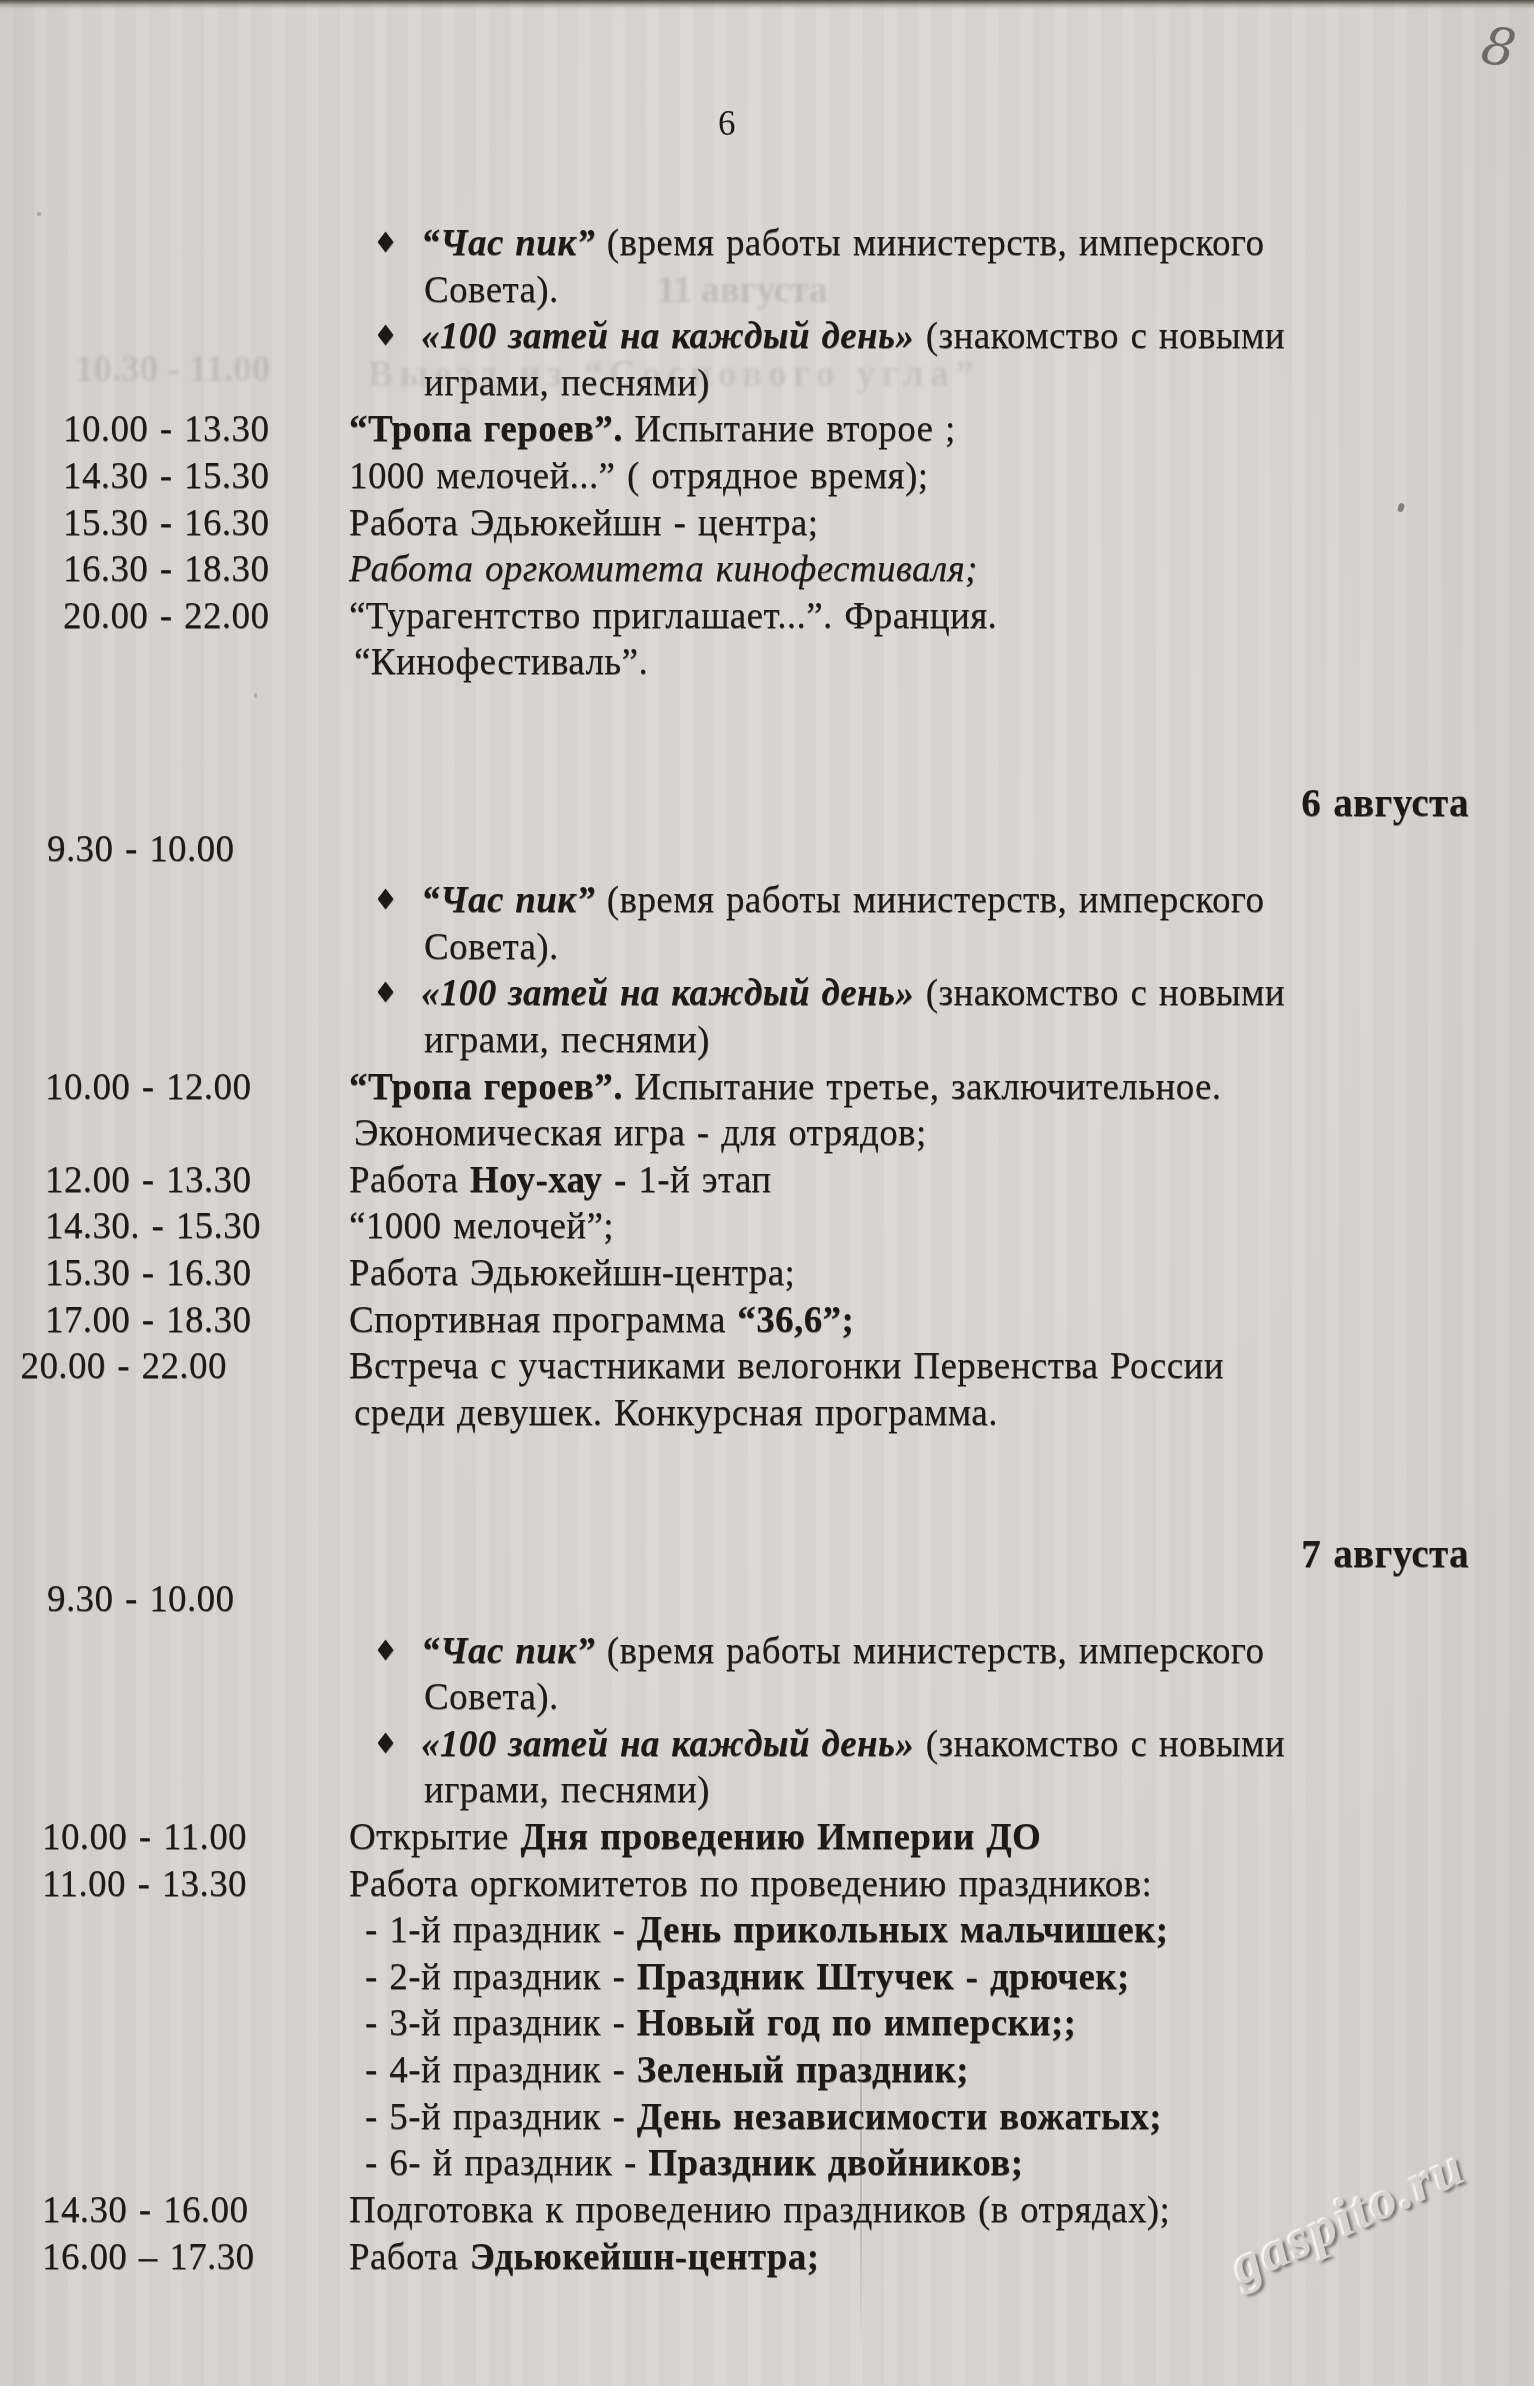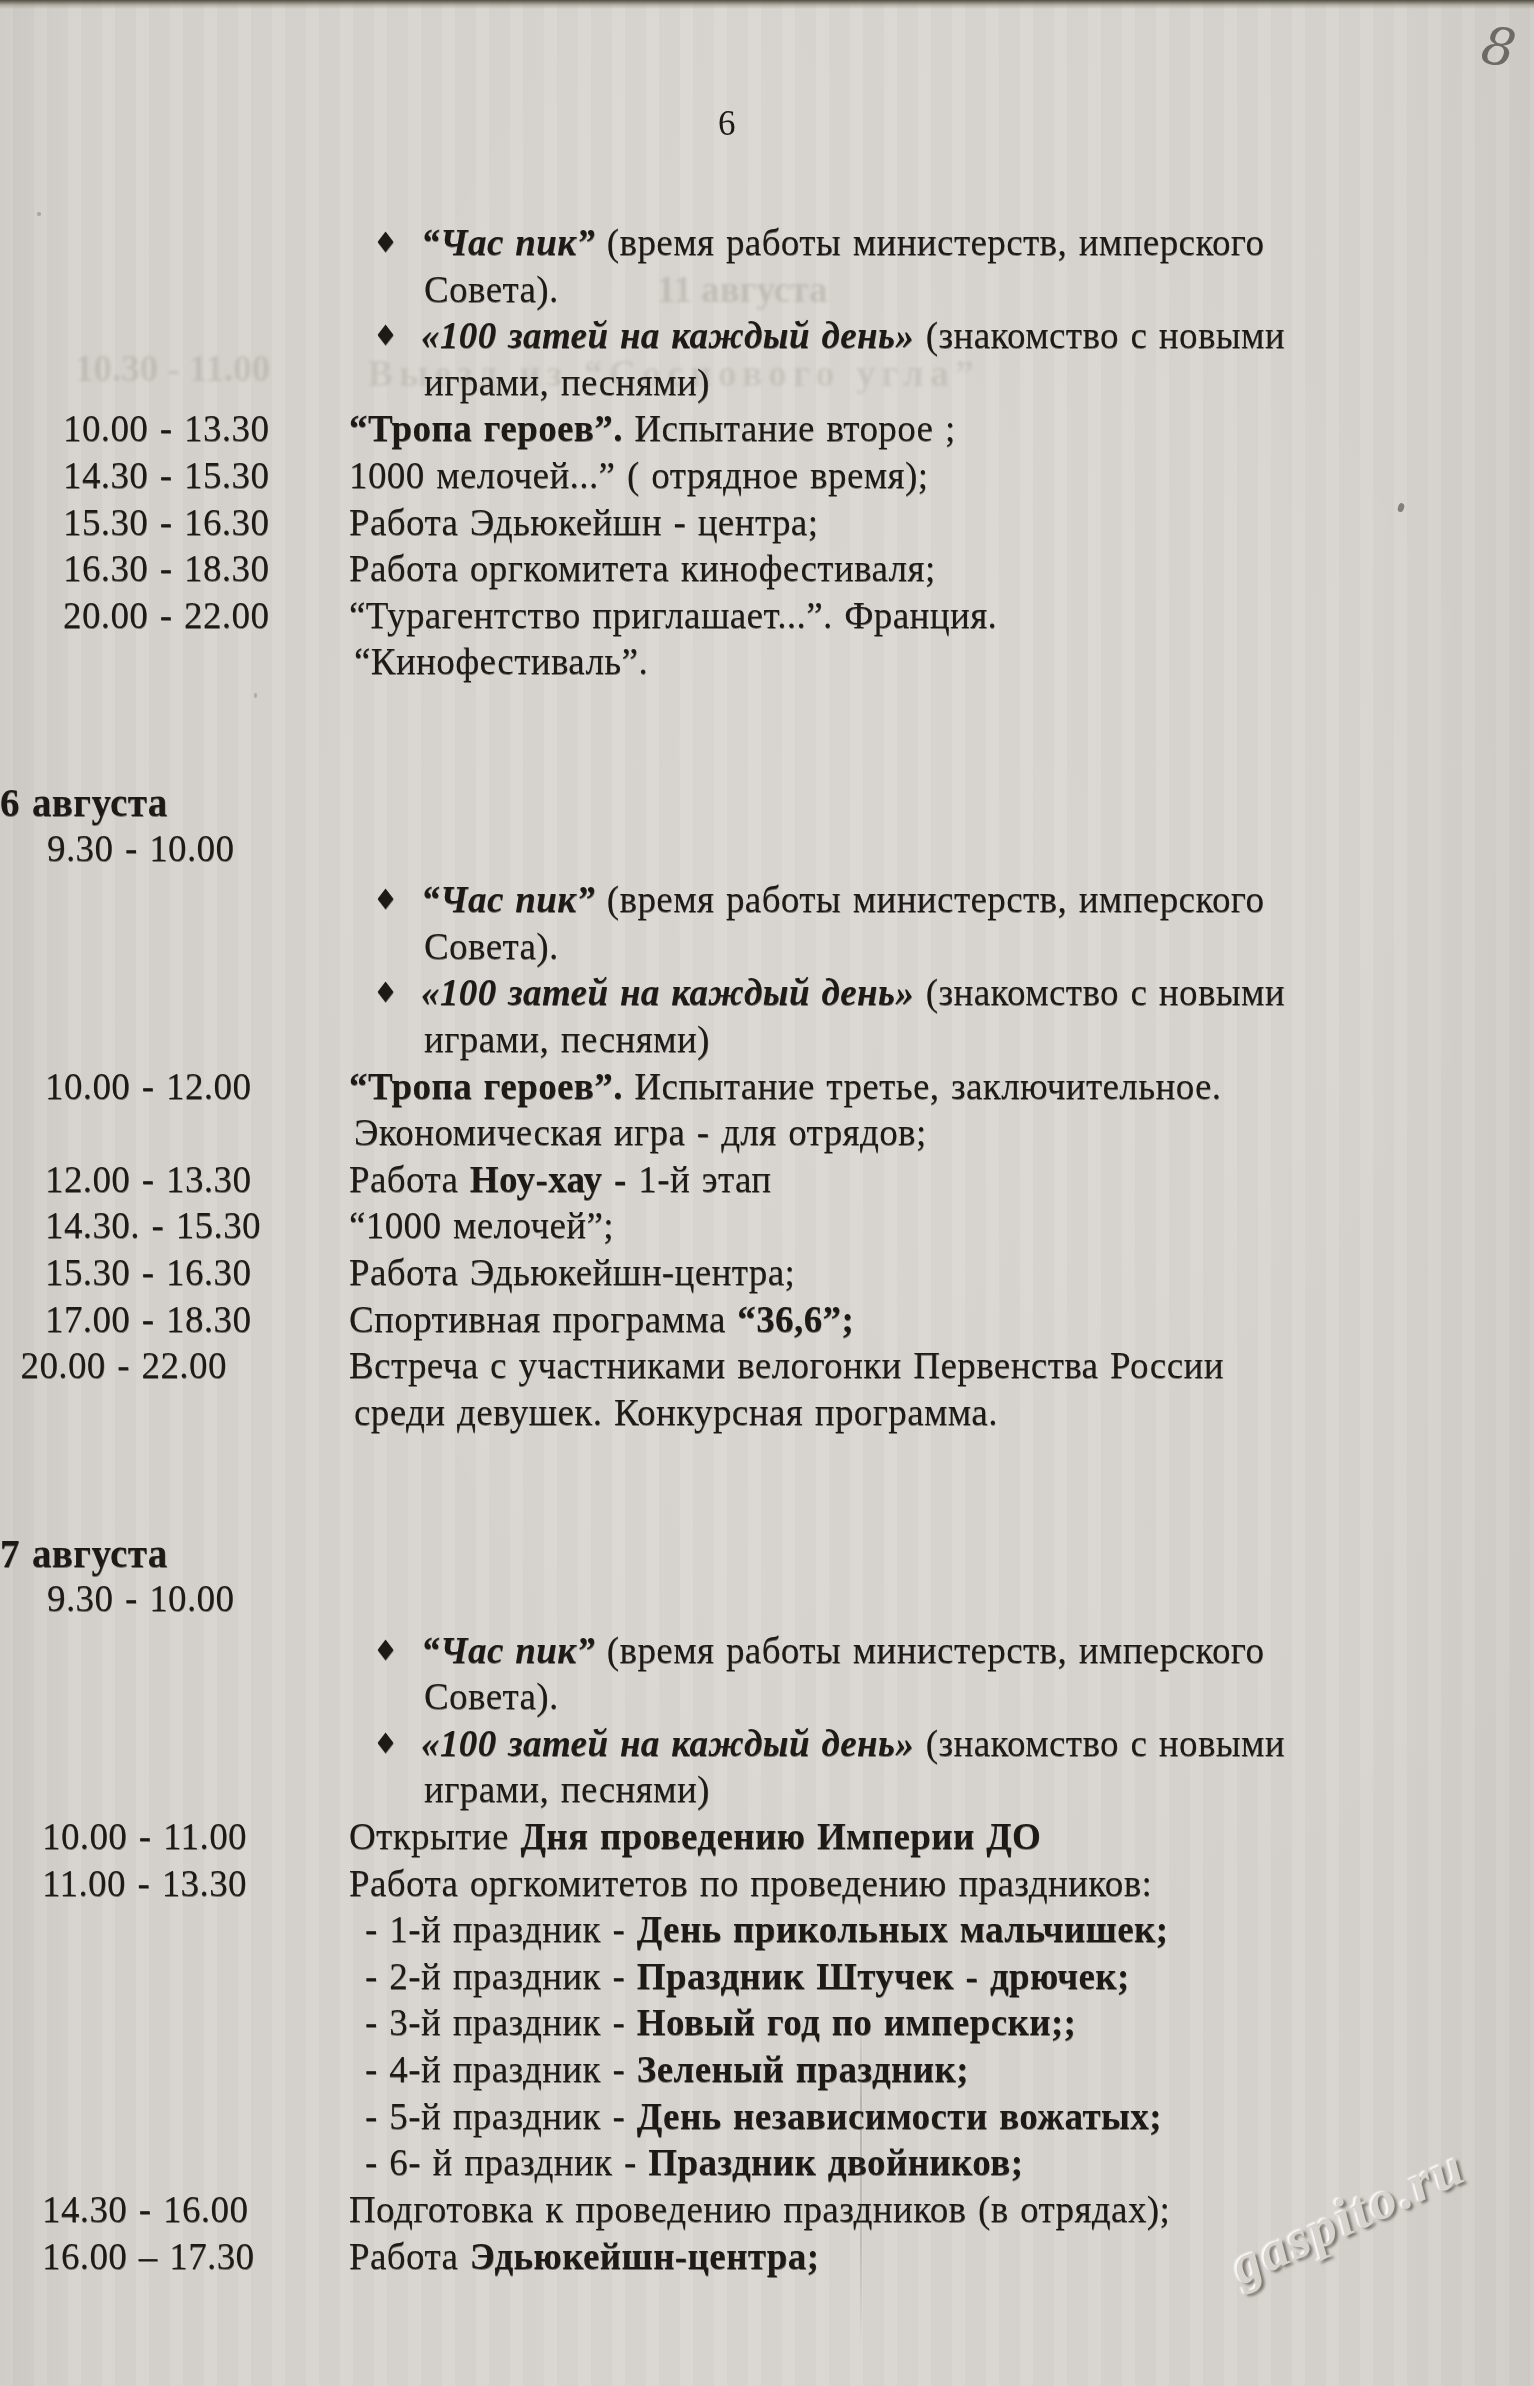--- a/index.html
+++ b/index.html
@@ -28,21 +28,21 @@
     font-size:52px;color:#5f5d58;font-style:italic;
     font-family:"DejaVu Serif",serif;
     transform:rotate(10deg);opacity:.88;
   }
   #schedule .line{
     position:absolute;left:0;width:100%;height:47px;
     white-space:nowrap;font-size:37px;letter-spacing:0.4px;word-spacing:1.9px;
     text-shadow:0.3px 0.5px 0.6px rgba(25,22,18,0.5);
   }
   .header-line{
-    width:1469px !important;text-align:left;font-weight:700;font-size:39px !important;
+    width:1469px !important;text-align:right;font-weight:700;font-size:39px !important;
   }
   .time{position:absolute;}
   .content{position:absolute;}
   .bullet-mark{position:absolute;left:373px;top:4.7px;font-size:28px;font-family:"DejaVu Sans",sans-serif;}
   .b{font-weight:700;}
   .i{font-style:italic;}
   .ghost{
     position:absolute;color:#8f9484;font-weight:700;font-size:37px;
     filter:blur(1.5px);
   }
@@ -100,21 +100,21 @@
       <div class="line" style="top: 454px;">
         <span class="time" style="left: 63px;">14.30 - 15.30</span>
         <span class="content" style="left: 349px;"><span>1000 мелочей...” ( отрядное время);</span></span>
       </div>
       <div class="line" style="top: 501px;">
         <span class="time" style="left: 63px;">15.30 - 16.30</span>
         <span class="content" style="left: 349px;"><span>Работа Эдьюкейшн - центра;</span></span>
       </div>
       <div class="line" style="top: 547px;">
         <span class="time" style="left: 63px;">16.30 - 18.30</span>
-        <span class="content" style="left: 349px;"><span>Работа оргкомитета кинофестиваля;</span></span>
+        <span class="content" style="left: 349px; font-style: italic;"><span>Работа оргкомитета кинофестиваля;</span></span>
       </div>
       <div class="line" style="top: 594px;">
         <span class="time" style="left: 63px;">20.00 - 22.00</span>
         <span class="content" style="left: 349px;"><span>“Турагентство приглашает...”. Франция.</span></span>
       </div>
       <div class="line" style="top: 640px;">
         <span class="content" style="left: 354px;"><span>“Кинофестиваль”.</span></span>
       </div>
       <div class="line header-line" style="top: 780px;">6 августа</div>
       <div class="line" style="top: 827px;">

